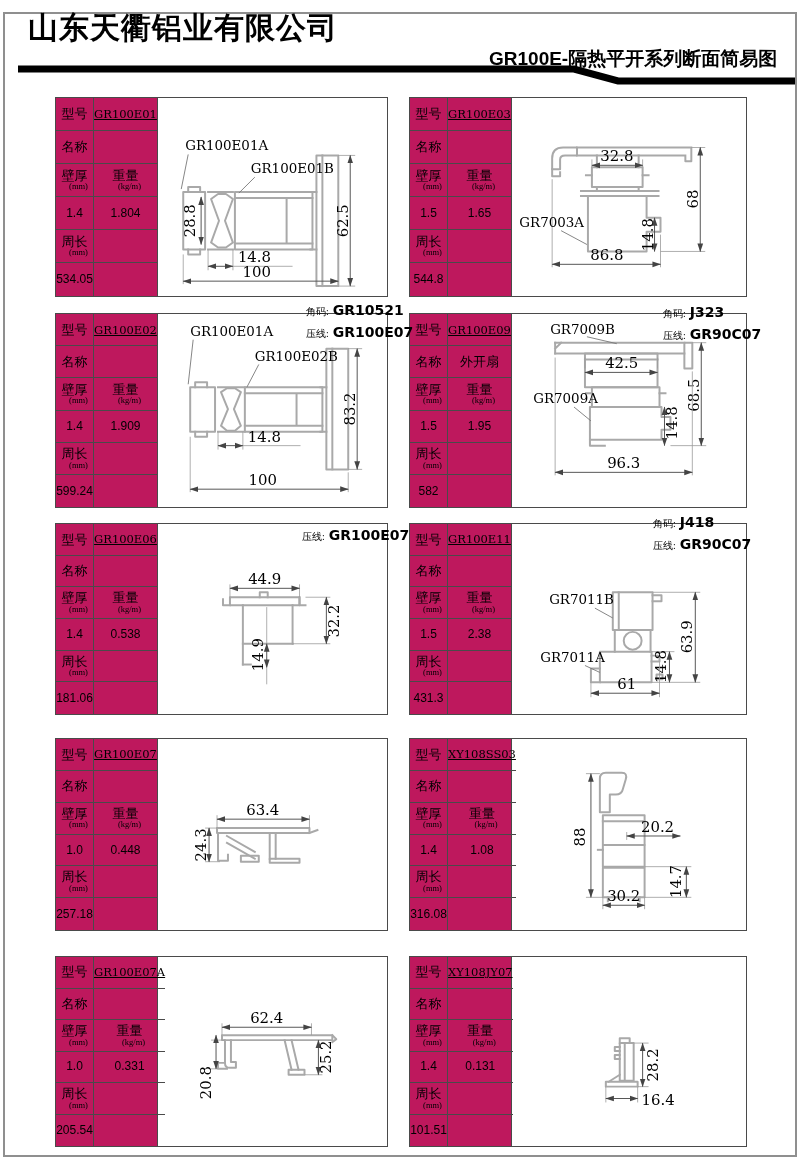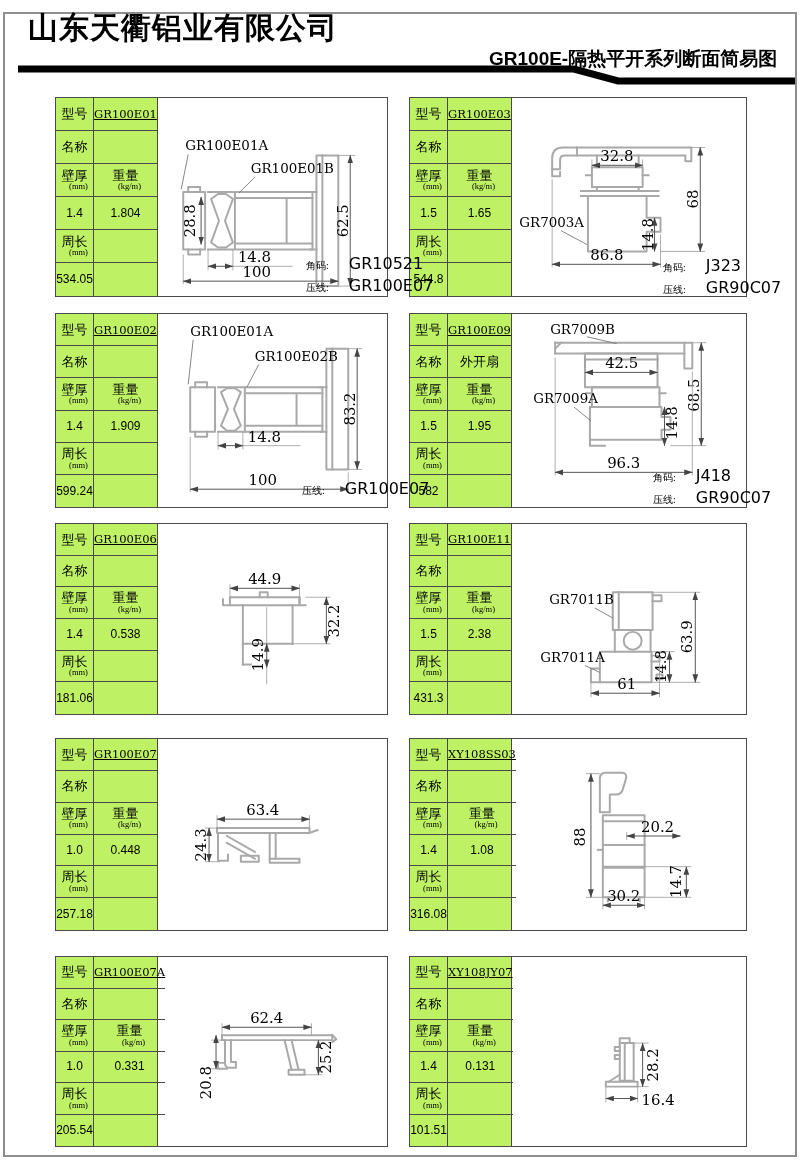--- a/index.html
+++ b/index.html
@@ -2,37 +2,37 @@
 <html><head>
 <meta charset="utf-8">
 <style>
   html,body{margin:0;padding:0;background:#fff;}
   body{width:800px;height:1168px;position:relative;font-family:"Liberation Serif",serif;color:#000;overflow:hidden;}
   .page-border{position:absolute;left:3px;top:12px;width:790px;height:1141px;border:2px solid #8f8f8f;}
   .company{position:absolute;left:28px;top:8px;font-family:"Liberation Sans",sans-serif;font-weight:700;font-size:30px;letter-spacing:1px;white-space:nowrap;}
   .doc-title{position:absolute;left:489px;top:46px;font-family:"Liberation Sans",sans-serif;font-weight:700;font-size:19px;white-space:nowrap;}
   .divider-svg{position:absolute;left:0;top:0;width:800px;height:100px;}
   .cell{position:absolute;border:1px solid #4a4a4a;background:#fff;box-sizing:border-box;}
-  .spec-table{position:absolute;left:0;top:0;bottom:0;width:101px;border-right:1px solid #4a4a4a;display:grid;grid-template-columns:38px 1fr;grid-template-rows:repeat(6,1fr);background:#bef264;z-index:2;}
+  .spec-table{position:absolute;left:0;top:0;bottom:0;width:101px;border-right:1px solid #4a4a4a;display:grid;grid-template-columns:38px 1fr;grid-template-rows:repeat(6,1fr);background:#be185d;z-index:2;}
   .tc{border-bottom:1px solid #4a4a4a;display:flex;flex-direction:column;align-items:center;justify-content:center;font-size:13px;line-height:1.05;overflow:visible;white-space:nowrap;}
   .tc.c1{border-right:1px solid #4a4a4a;}
   .tc.last{border-bottom:none;}
   .tc .unit{font-size:8.5px;margin-left:8px;}
   .tc .val{font-family:Liberation Sans, sans-serif;font-size:12px;}
   .tc .model{font-family:"DejaVu Serif",serif;font-size:11.5px;letter-spacing:0px;text-decoration:underline;}
   .draw{position:absolute;left:0;top:0;width:100%;height:100%;z-index:1;}
   .pf path, .pf circle, .pf line{stroke:#a9a9a9;stroke-width:2;fill:none;stroke-linejoin:round;stroke-linecap:square;}
   .ext{stroke:#9a9a9a;stroke-width:0.8;}
   .dim{stroke:#555;stroke-width:1;}
   .ld{stroke:#777;stroke-width:0.9;}
   .dt{font-family:"DejaVu Serif",serif;font-size:15px;fill:#000;}
   .lt{font-family:"DejaVu Serif",serif;font-size:13.5px;fill:#000;}
-  .note{position:absolute;z-index:3;display:flex;gap:20px;align-items:baseline;white-space:nowrap;}
+  .note{position:absolute;z-index:3;display:flex;gap:4px;align-items:baseline;white-space:nowrap;}
   .note .nl{font-size:10px;}
-  .note .nv{font-family:"DejaVu Sans",sans-serif;font-weight:400;font-size:16px;}
+  .note .nv{font-family:"DejaVu Sans",sans-serif;font-weight:700;font-size:14px;margin-top:48px;}
 </style>
 </head>
 <body>
 
 <svg width="0" height="0" style="position:absolute">
   <defs>
     <marker id="arr" viewBox="0 0 10 10" refX="9" refY="5" markerWidth="9" markerHeight="9" orient="auto-start-reverse">
       <path d="M0,1.8 L9.5,5 L0,8.2 Z" fill="#444"></path>
     </marker>
   </defs>

